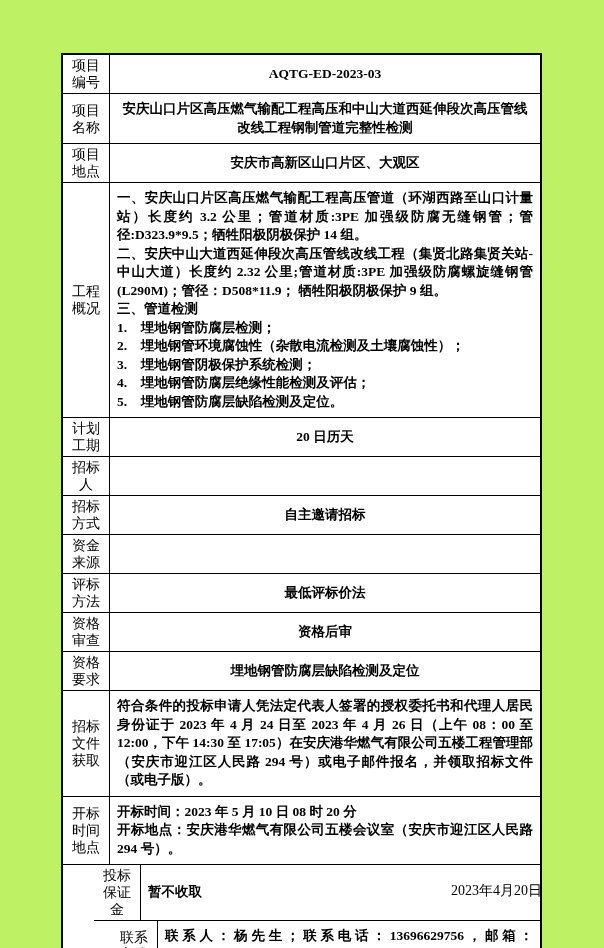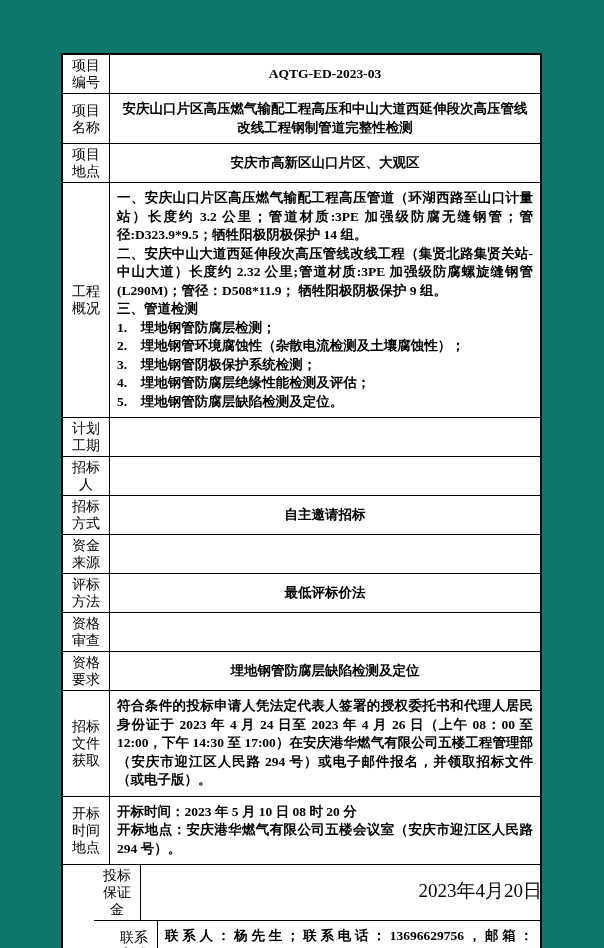--- a/index.html
+++ b/index.html
@@ -6,21 +6,21 @@
   html, body { background: #ffffff; }
   body {
     width: 604px; height: 948px;
     font-family: "Liberation Serif", "DejaVu Serif", serif;
     color: #000000;
     overflow: hidden;
   }
   .page {
     position: relative;
     width: 604px; height: 948px;
-    background: #0f766e;
+    background: #bef264;
   }
   .doc-table {
     position: absolute;
     left: 61px; top: 53px;
     width: 481px;
     border: 2px solid #000000;
     background: #ffffff;
   }
   .tr { display: flex; border-bottom: 1px solid #000000; }
   .tr:last-child { border-bottom: none; }
@@ -57,21 +57,21 @@
   .r9  { min-height: 32px; }
   .r10 { min-height: 35px; }
   .r11 { min-height: 71px; }
   .r12 { min-height: 52px; }
   .r13 { min-height: 54px; margin-left: 31px; }
   .r14 { min-height: 36px; margin-left: 48px; }
   .r15 { min-height: 33px; }
   .doc-date {
     position: absolute;
     right: 62px; top: 882px;
-    font-size: 19px; line-height: 18px;
+    font-size: 14px; line-height: 18px;
     text-align: right;
   }
 </style>
 </head>
 <body>
 
 <div class="page">
 
   <div class="doc-table">
 
@@ -102,20 +102,21 @@
 1.　埋地钢管防腐层检测；
 2.　埋地钢管环境腐蚀性（杂散电流检测及土壤腐蚀性）；
 3.　埋地钢管阴极保护系统检测；
 4.　埋地钢管防腐层绝缘性能检测及评估；
 5.　埋地钢管防腐层缺陷检测及定位。</div>
     </div>
 
     <div class="tr center r4">
       <div class="th">计划
 工期</div>
+      <div class="td">20 日历天</div>
     </div>
 
     <div class="tr center r5">
       <div class="th">招标
 人</div>
     </div>
 
     <div class="tr center r6">
       <div class="th">招标
 方式</div>
@@ -129,47 +130,49 @@
 
     <div class="tr center r8">
       <div class="th">评标
 方法</div>
       <div class="td">最低评标价法</div>
     </div>
 
     <div class="tr center r9">
       <div class="th">资格
 审查</div>
+      <div class="td">资格后审</div>
     </div>
 
     <div class="tr center r10">
       <div class="th">资格
 要求</div>
       <div class="td">埋地钢管防腐层缺陷检测及定位</div>
     </div>
 
     <div class="tr left r11">
       <div class="th">招标
 文件
 获取</div>
-      <div class="td">符合条件的投标申请人凭法定代表人签署的授权委托书和代理人居民身份证于 2023 年 4 月 24 日至 2023 年 4 月 26 日（上午 08：00 至 12:00，下午 14:30 至 17:00）在安庆港华燃气有限公司五楼工程管理部（安庆市迎江区人民路 294 号）或电子邮件报名，并领取招标文件（或电子版）。</div>
+      <div class="td">符合条件的投标申请人凭法定代表人签署的授权委托书和代理人居民身份证于 2023 年 4 月 24 日至 2023 年 4 月 26 日（上午 08：00 至 12:00，下午 14:30 至 17:05）在安庆港华燃气有限公司五楼工程管理部（安庆市迎江区人民路 294 号）或电子邮件报名，并领取招标文件（或电子版）。</div>
     </div>
 
     <div class="tr left r12">
       <div class="th">开标
 时间
 地点</div>
       <div class="td">开标时间：2023 年 5 月 10 日 08 时 20 分
 开标地点：安庆港华燃气有限公司五楼会议室（安庆市迎江区人民路 294 号）。</div>
     </div>
 
     <div class="tr left r13">
       <div class="th">投标
 保证
 金</div>
+      <div class="td">暂不收取</div>
     </div>
 
     <div class="tr left r14">
       <div class="th">联系
 方式</div>
       <div class="td">联系人：杨先生；联系电话：13696629756，邮箱：190644060@qq.com</div>
     </div>
 
     <div class="tr left r15">
       <div class="th">备注</div>

